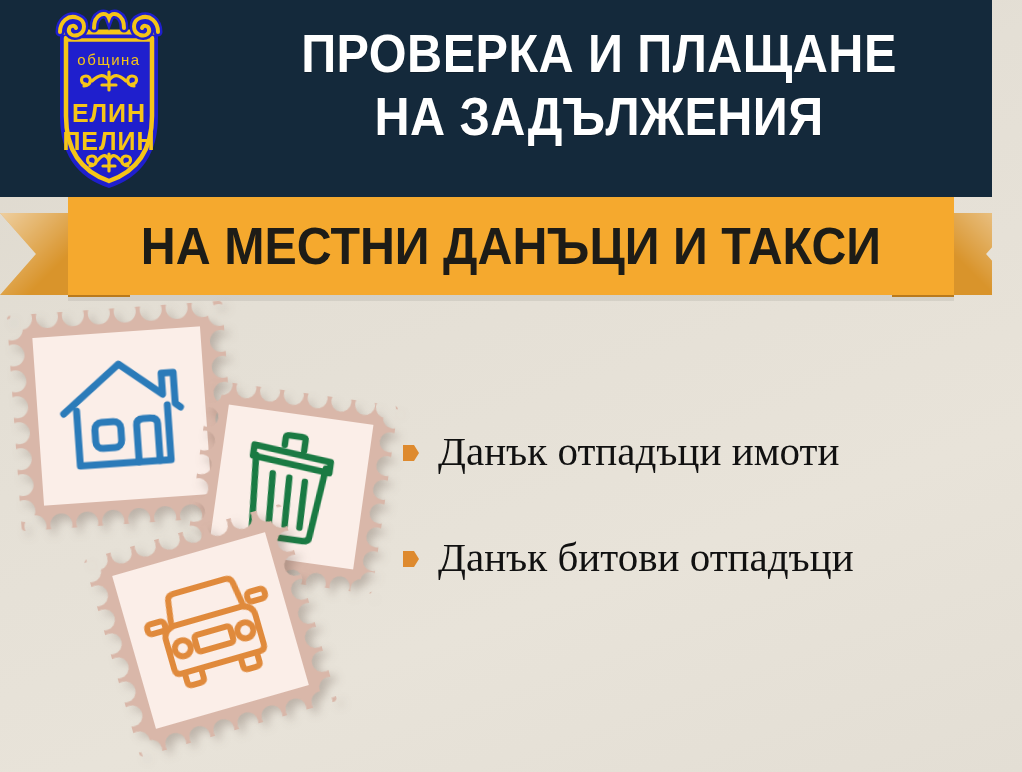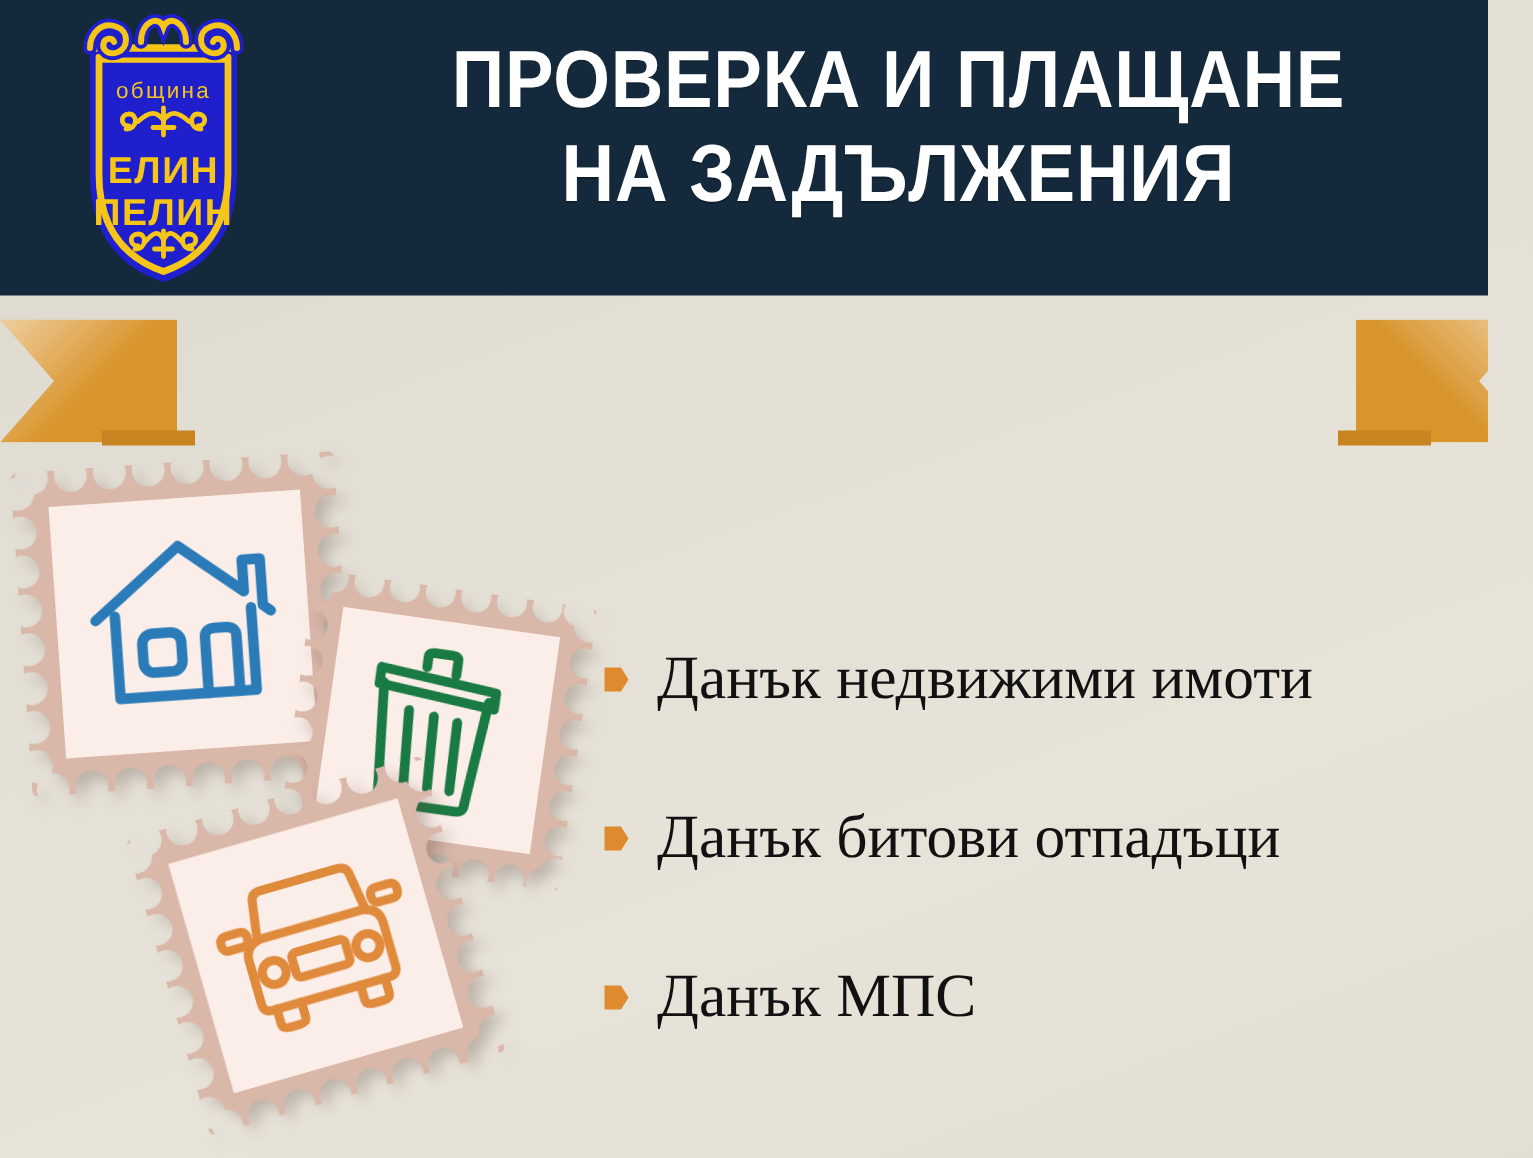--- a/index.html
+++ b/index.html
@@ -170,20 +170,23 @@
 НА ЗАДЪЛЖЕНИЯ</div>
   </div>
 
   <div class="ribbon">
     <div class="ribbon-tail left"></div>
     <div class="ribbon-shadow-l"></div>
     <div class="ribbon-tail right"></div>
     <div class="ribbon-shadow-r"></div>
     <div class="ribbon-underfold-l"></div>
     <div class="ribbon-underfold-r"></div>
+    <div class="ribbon-main">
+      <span class="ribbon-text">НА МЕСТНИ ДАНЪЦИ И ТАКСИ</span>
+    </div>
   </div>
 
   <div class="stamps">
 
     <div class="stamp" style="left:14px;top:8px;transform:rotate(-4deg);">
       <svg width="216" height="216" viewBox="0 0 216 216" xmlns="http://www.w3.org/2000/svg">
         <defs>
           <mask id="scallopA">
             <rect x="0" y="0" width="216" height="216" fill="#fff"></rect>
             <g fill="#000">
@@ -349,35 +352,27 @@
   </div>
 
   <div class="list">
 
     <div class="list-item">
       <span class="bullet">
         <svg viewBox="0 0 18 22" xmlns="http://www.w3.org/2000/svg">
           <path d="M1 3 L12 3 L17 11 L12 19 L1 19 Z" fill="#de8a2e"></path>
         </svg>
       </span>
-      <span class="list-label">Данък недвижими имоти</span>
+      <span class="list-label">Данък отпадъци имоти</span>
     </div>
 
     <div class="list-item">
       <span class="bullet">
         <svg viewBox="0 0 18 22" xmlns="http://www.w3.org/2000/svg">
           <path d="M1 3 L12 3 L17 11 L12 19 L1 19 Z" fill="#de8a2e"></path>
         </svg>
       </span>
       <span class="list-label">Данък битови отпадъци</span>
     </div>
 
-    <div class="list-item">
-      <span class="bullet">
-        <svg viewBox="0 0 18 22" xmlns="http://www.w3.org/2000/svg">
-          <path d="M1 3 L12 3 L17 11 L12 19 L1 19 Z" fill="#de8a2e"></path>
-        </svg>
-      </span>
-      <span class="list-label">Данък МПС</span>
-    </div>
   </div>
 
 </div>
 
 </body></html>

